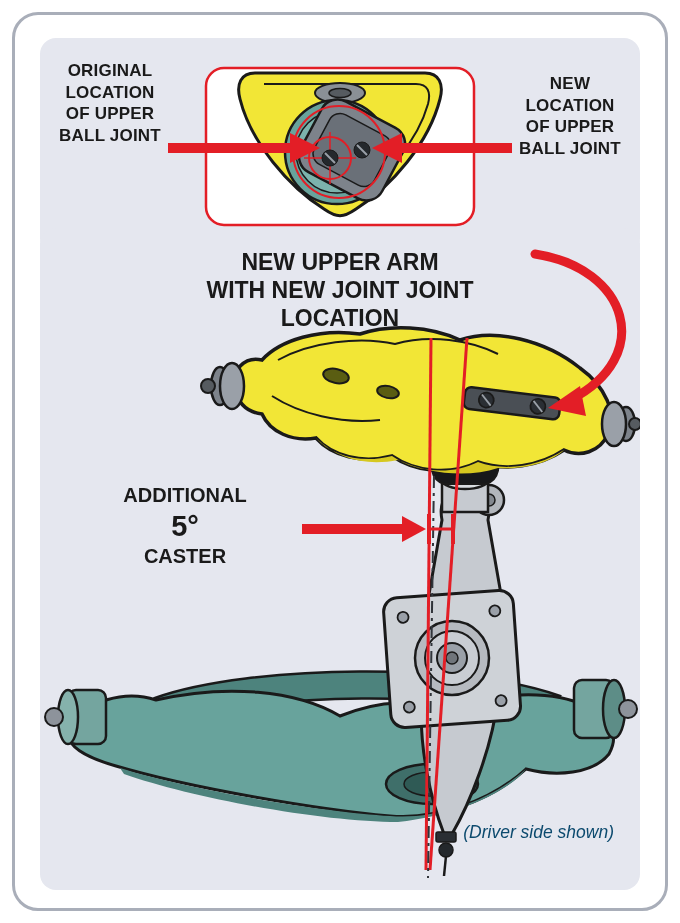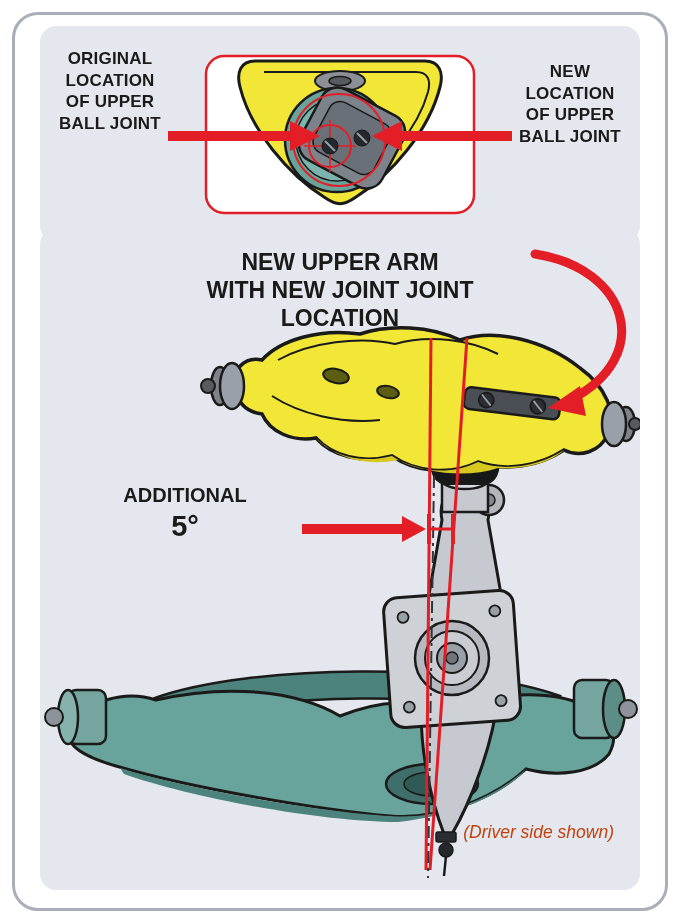--- a/index.html
+++ b/index.html
@@ -5,31 +5,31 @@
   :root{
     --c-red:#e31e26; --c-yellow:#f2e636; --c-teal:#68a39c;
     --c-panel:#e5e7ef; --c-border:#a9aeb9; --c-ink:#1a1a1a;
   }
   *{box-sizing:border-box;}
   html,body{margin:0;padding:0;background:#fff;}
   body{font-family:"Liberation Sans",sans-serif;color:var(--c-ink);}
   .page{position:relative;width:680px;height:923px;background:#fff;overflow:hidden;}
   .card-border{position:absolute;inset:12px;border:3px solid var(--c-border);border-radius:26px;pointer-events:none;}
   .panel{position:absolute;left:40px;width:600px;background:var(--c-panel);border-radius:16px;}
-  .panel-top{top:26px;height:216px;}
+  .panel-top{top:38px;height:216px;}
   .panel-bottom{top:228px;height:662px;}
   .art{position:absolute;inset:0;width:100%;height:100%;}
   .label{position:absolute;width:132px;text-align:center;font-weight:bold;font-size:17px;line-height:21.5px;letter-spacing:.2px;}
   .label-left{left:4px;top:22px;}
   .label-right{left:464px;top:22px;margin-top:13px;}
   .title{position:absolute;left:0;right:0;top:20px;text-align:center;font-weight:bold;font-size:23px;line-height:28px;}
   .caster{position:absolute;left:55px;top:254px;width:180px;text-align:center;font-weight:bold;}
   .caster .c1,.caster .c3{font-size:20px;line-height:27px;}
   .caster .c2{font-size:29px;line-height:34px;}
-  .note{position:absolute;right:26px;top:594px;font-style:italic;font-size:17.5px;color:#c2410c;}
+  .note{position:absolute;right:26px;top:594px;font-style:italic;font-size:17.5px;color:#0c4a6e;}
   .f-red{fill:var(--c-red);} .s-red{stroke:var(--c-red);}
   .f-yellow{fill:var(--c-yellow);} .f-teal{fill:var(--c-teal);}
 </style>
 </head>
 <body>
 
 <div class="page">
   <div class="card-border"></div>
 
   <section class="panel panel-top">
@@ -171,17 +171,18 @@
 
     <div class="title">
       <div>NEW UPPER ARM</div>
       <div>WITH NEW JOINT JOINT</div>
       <div>LOCATION</div>
     </div>
 
     <div class="caster">
       <div class="c1">ADDITIONAL</div>
       <div class="c2">5°</div>
+      <div class="c3">CASTER</div>
     </div>
 
     <div class="note">(Driver side shown)</div>
   </section>
 </div>
 
 </body></html>

